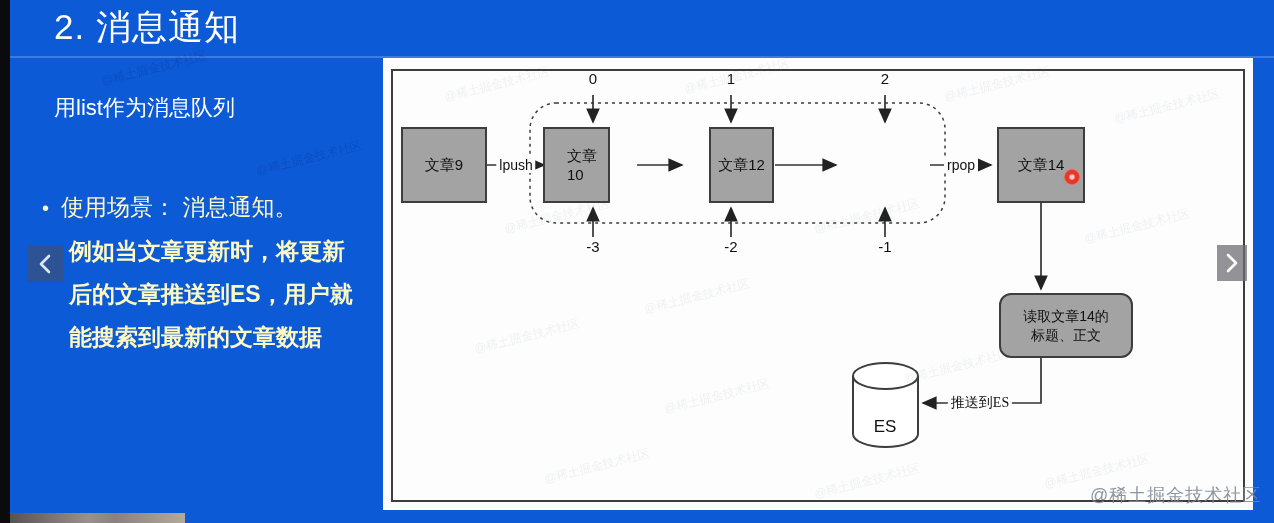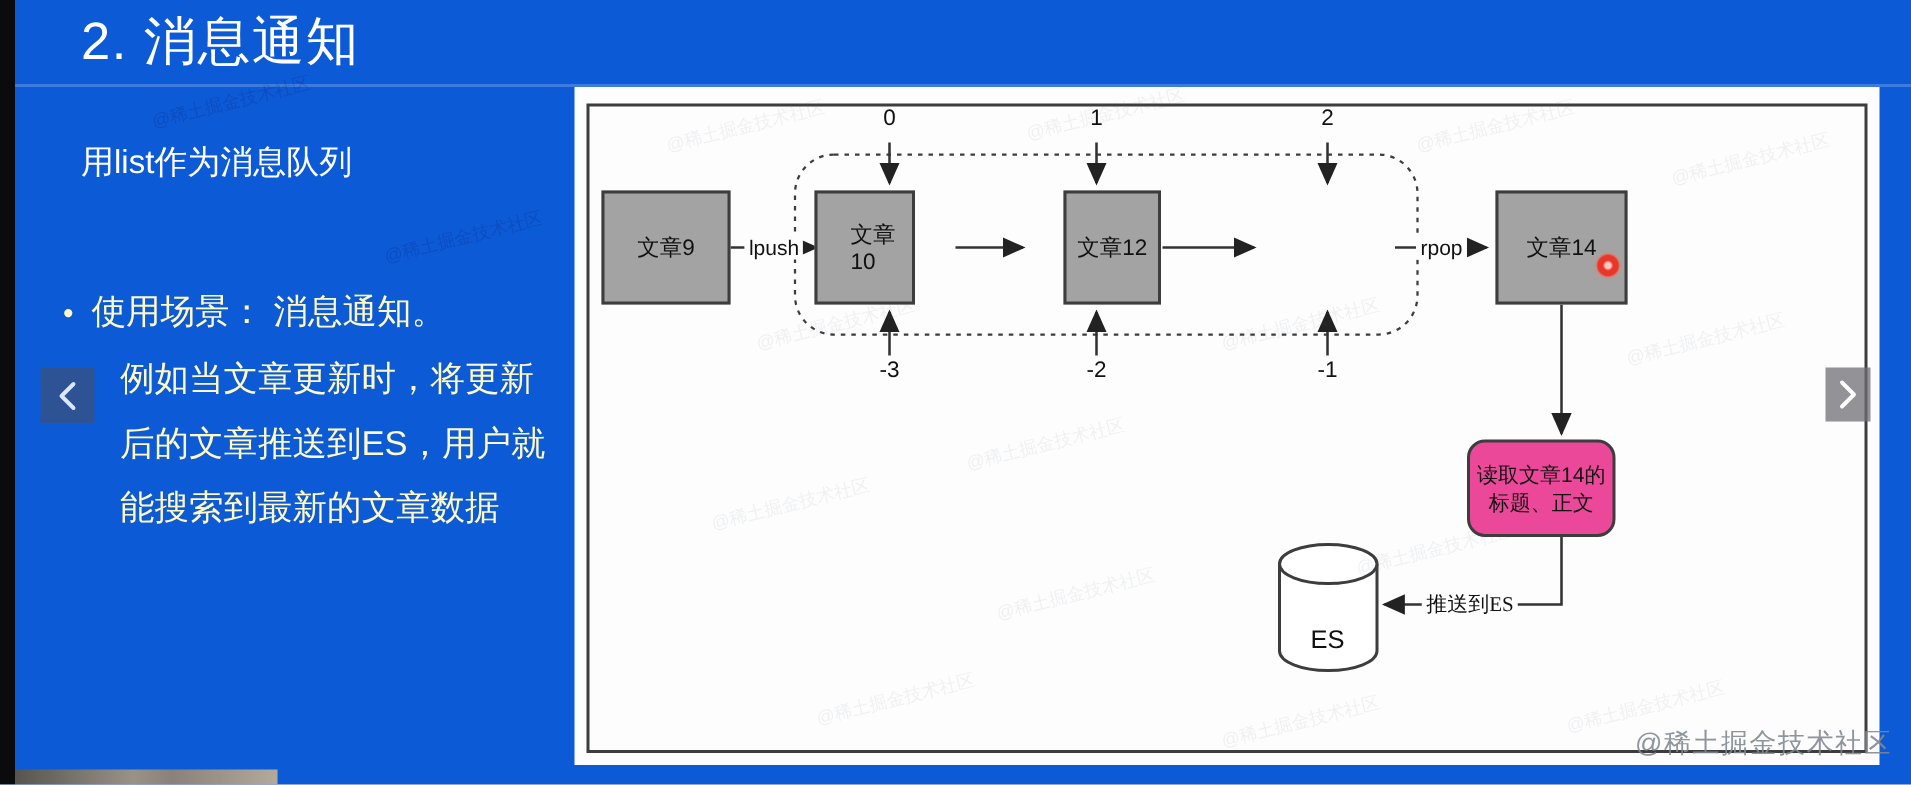--- a/index.html
+++ b/index.html
@@ -10,21 +10,21 @@
 
   
   #left-strip { left:0; top:0; width:10px; height:523px; background:#0b0b0d; z-index:6; }
   
   #top-divider { left:10px; top:56px; width:1264px; height:2px; background:rgba(255,255,255,.20); }
 
   
   #slide-title { left:54px; top:4px; color:#fff; font-size:35px; font-weight:500; letter-spacing:1px; }
   #slide-subtitle { left:54px; top:93px; color:#fff; font-size:22px; }
   #bullet-block { left:42px; top:186px; width:345px; color:#fef9c3; font-size:23px; line-height:43px; }
-  #bullet-block .cont { margin-left:38px; }
+  #bullet-block .cont { margin-left:27px;font-weight:bold; }
   #bullet-block .dot { margin-right:12px; font-size:20px; }
 
   
   .nav-btn { width:36px; height:37px; display:flex; align-items:center; justify-content:center;
              background:rgba(72,78,94,.55); z-index:9; cursor:pointer; }
   #nav-prev { left:27px; top:245px; }
   #nav-next { left:1217px; top:245px; width:30px; height:36px; background:rgba(110,110,116,.75); }
   .nav-btn svg { display:block; }
 
   
@@ -43,22 +43,22 @@
   
   .idx { transform:translateX(-50%); font-size:15px; color:#111; z-index:3; }
   .idx.top { top:12px; }
   .idx.bot { top:180px; }
 
   
   .op-label { transform:translate(-50%,-50%); background:#fdfdfd; padding:0 3px;
               font-size:14px; color:#111; z-index:4; }
 
   
-  #read-box { left:595px; top:235px; width:99px; height:65px; border:2px solid #3d3d3d;
-              border-radius:12px; background:#ec4899; z-index:3; display:flex; flex-direction:column;
+  #read-box { left:616px; top:235px; width:134px; height:65px; border:2px solid #3d3d3d;
+              border-radius:12px; background:#a3a3a3; z-index:3; display:flex; flex-direction:column;
               align-items:center; justify-content:center; font-size:14px; line-height:19px; color:#111; }
 
   
   #es-label { left:502px; top:359px; transform:translateX(-50%); font-size:17px; color:#111; z-index:4; }
 
   
   #laser-dot { left:680px; top:110px; width:18px; height:18px; border-radius:50%; z-index:5;
      background:radial-gradient(circle, rgba(255,205,195,.95) 0 14%, rgba(238,45,30,.92) 28% 52%,
                 rgba(255,110,90,.45) 62%, rgba(255,110,90,0) 74%); }
 

